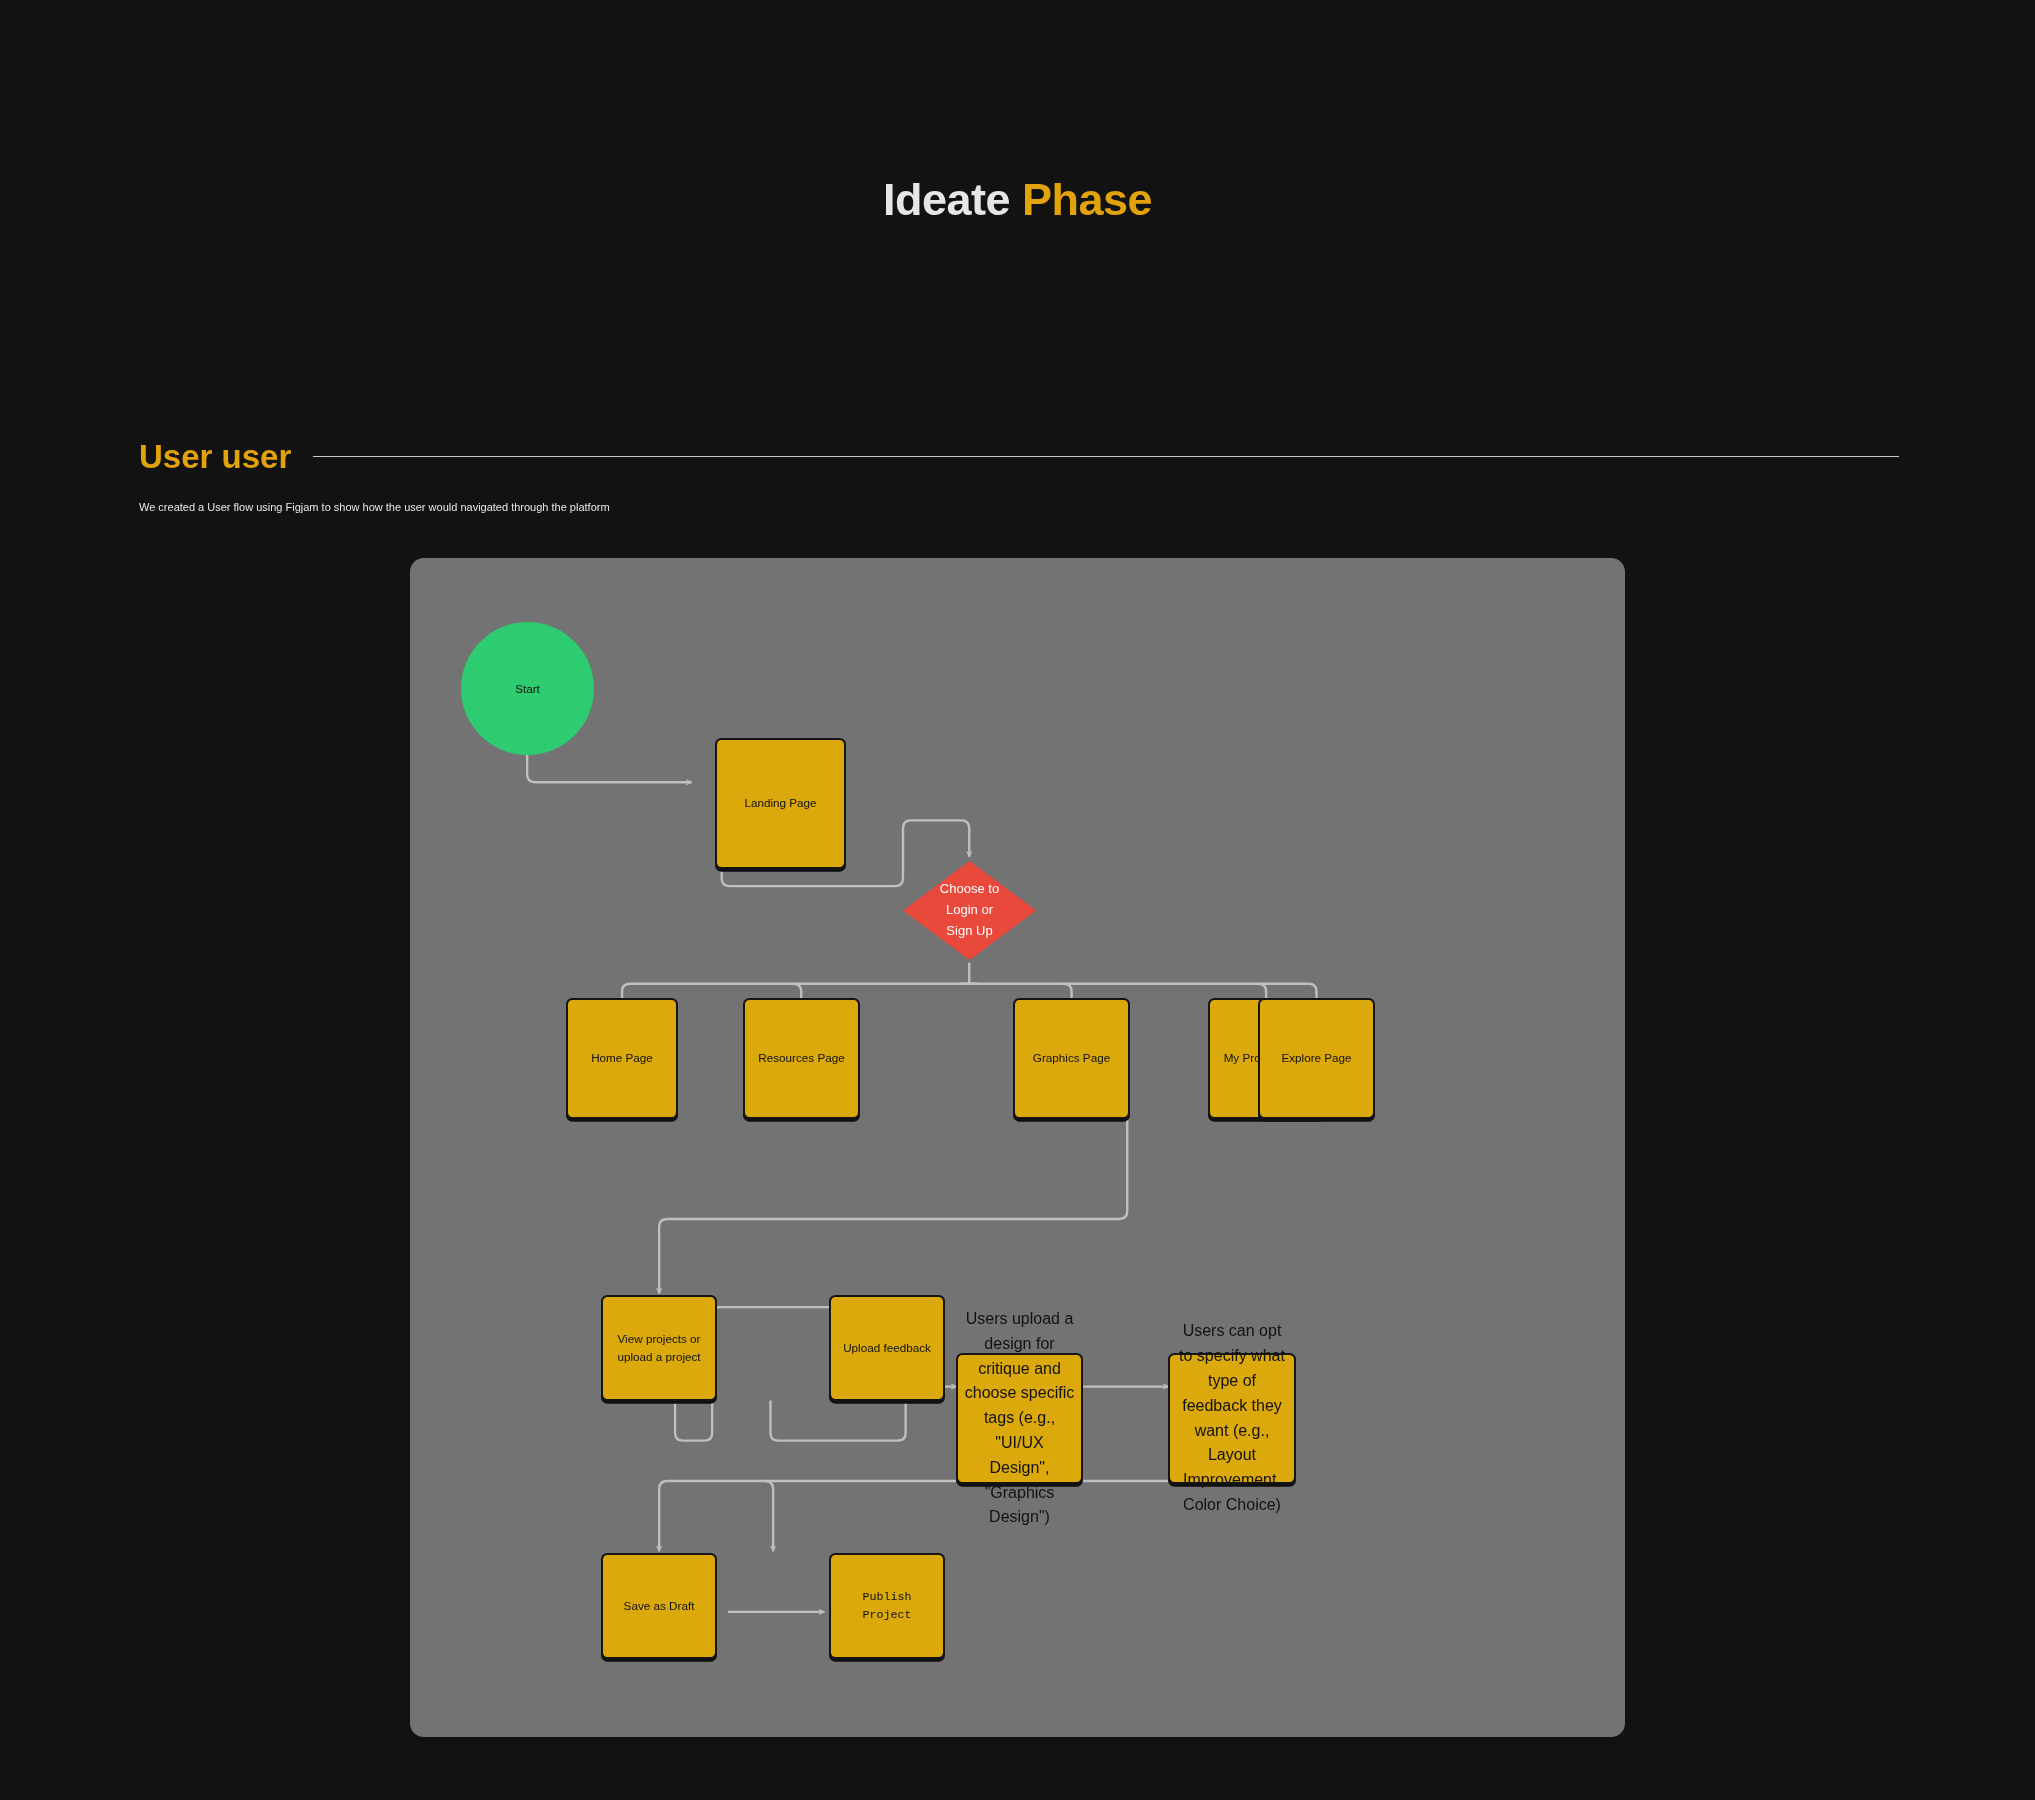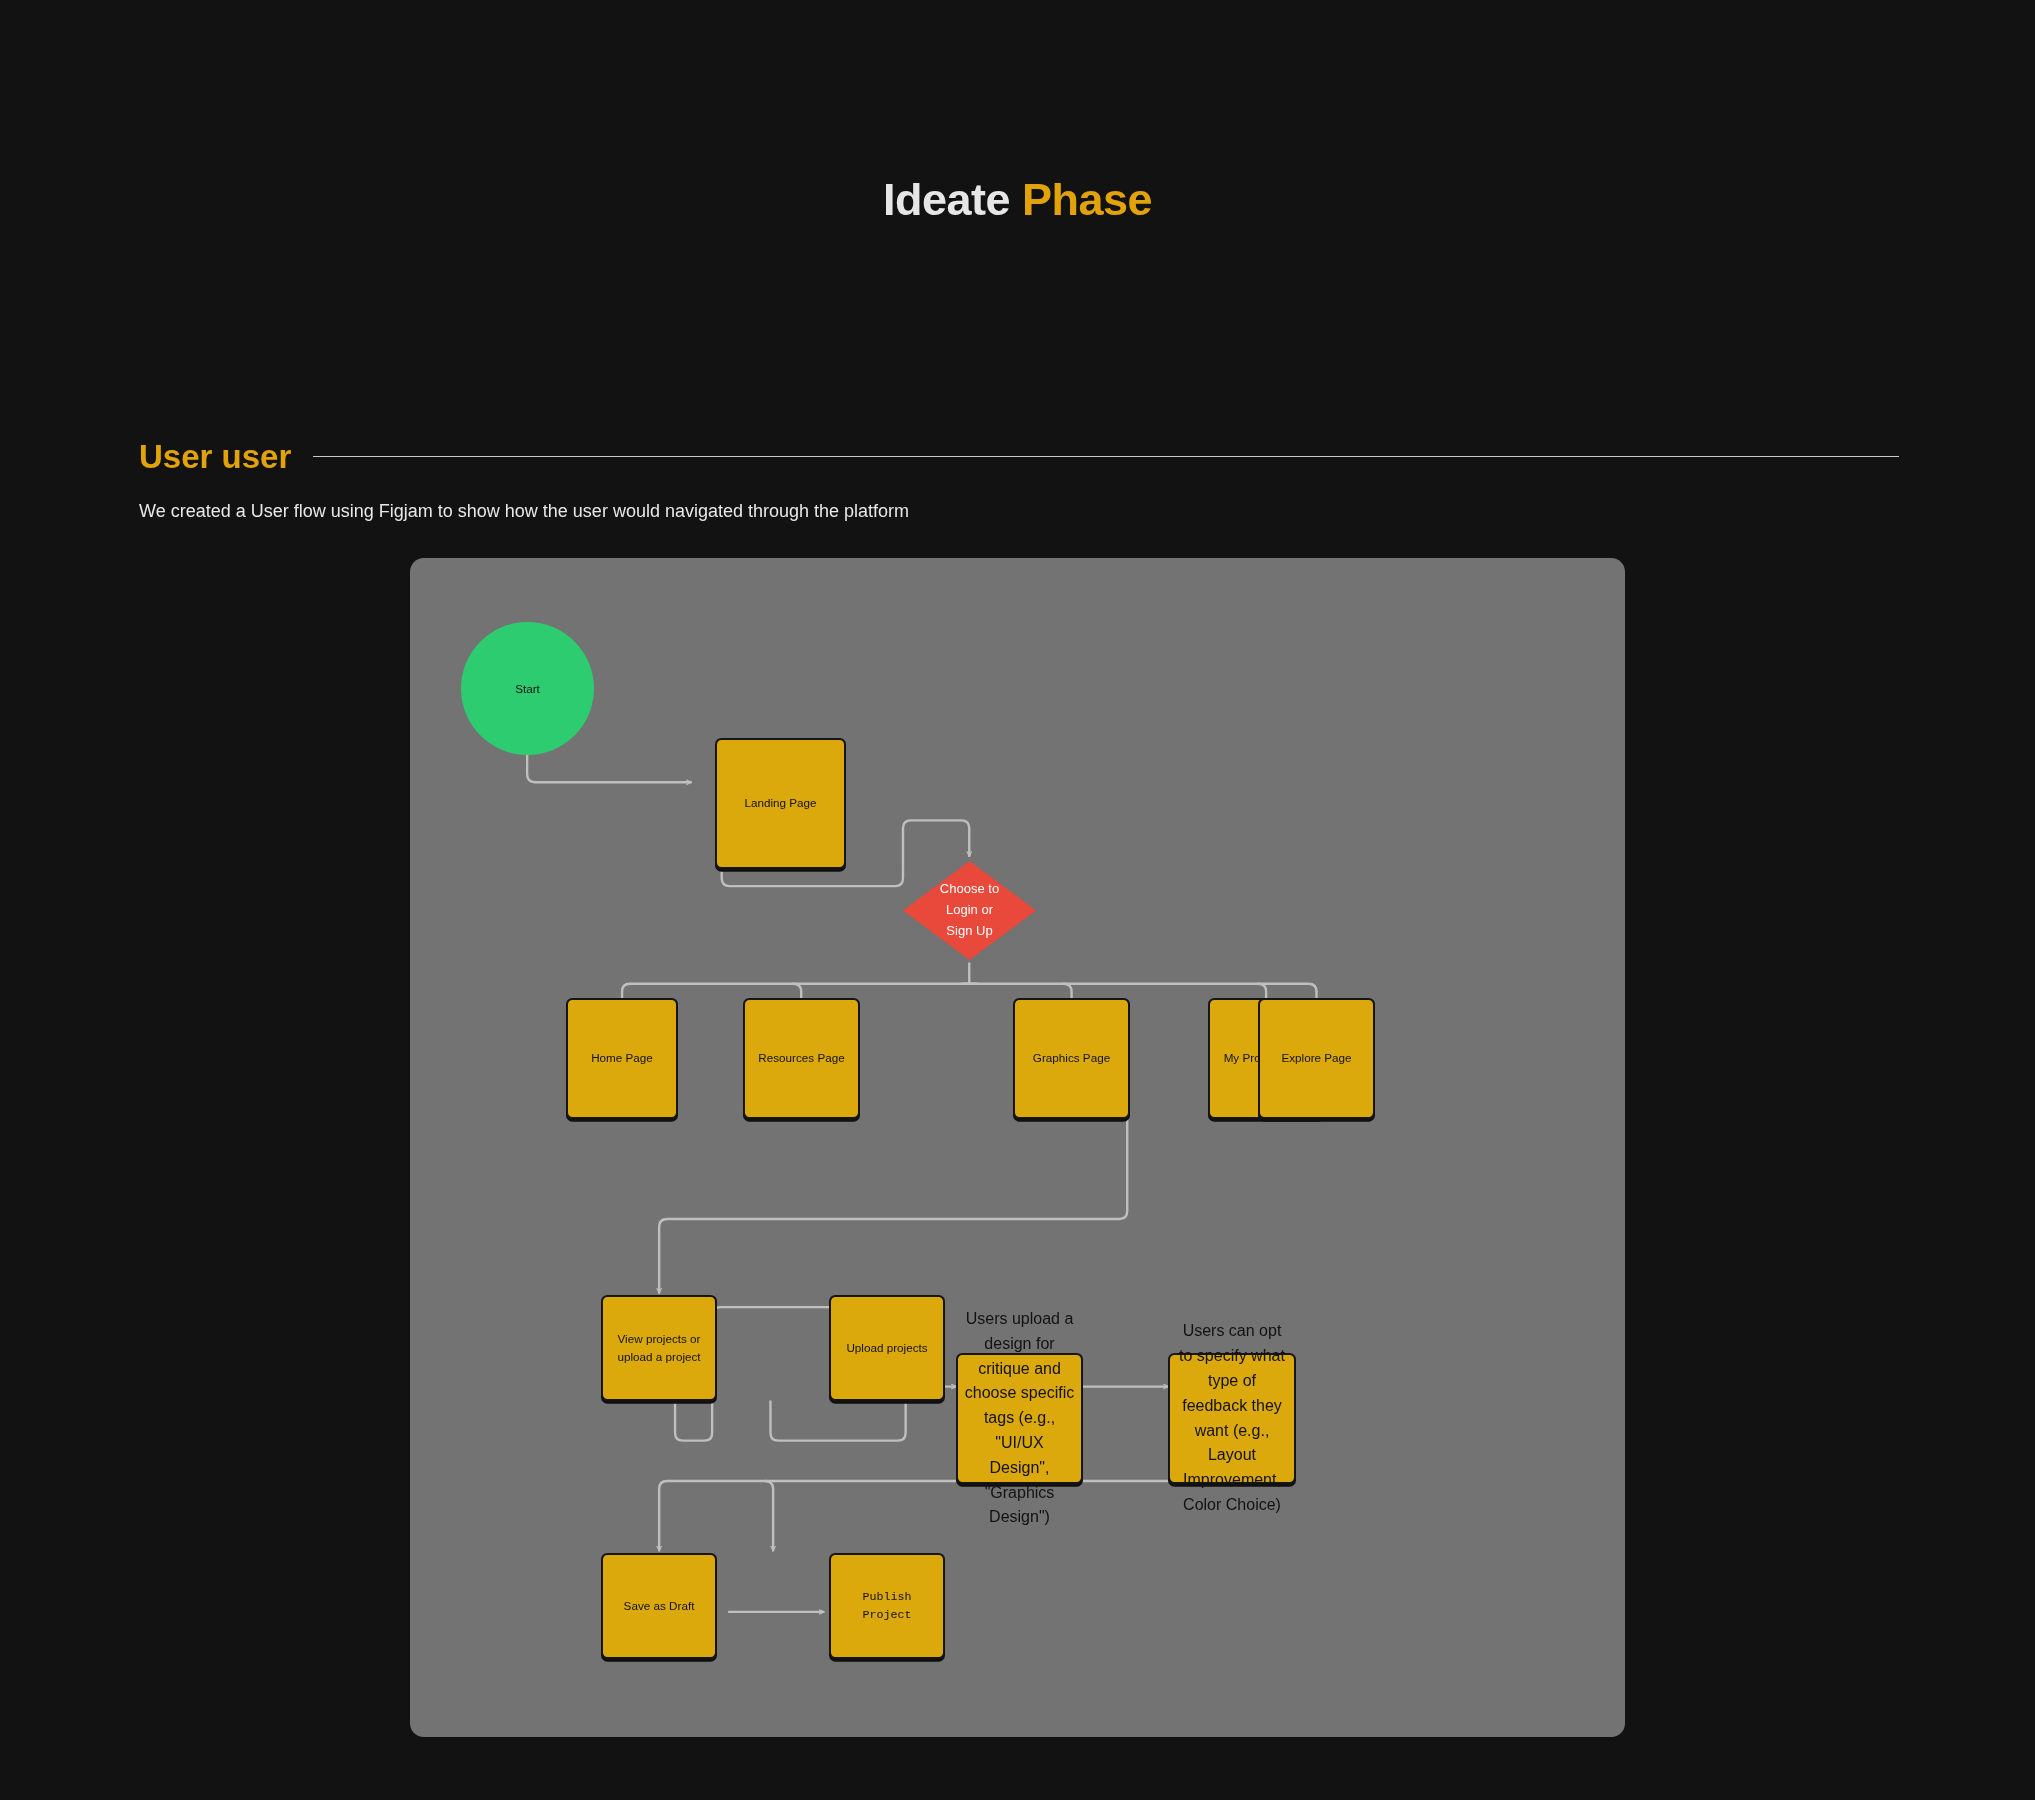--- a/index.html
+++ b/index.html
@@ -52,21 +52,21 @@
   #section-rule {
     flex: 1;
     height: 1.1px;
     background: #C9C9C9;
   }
   #section-subtitle {
     position: absolute;
     top: 501px;
     left: 139px;
     color: #E8E8E8;
-    font-size: 18px;
+    font-size: 11px;
     font-weight: 400;
     white-space: nowrap;
   }
 
   
   #flow-panel {
     position: absolute;
     left: 410px;
     top: 558px;
     width: 1215px;
@@ -223,21 +223,21 @@
 
     <div class="node node-box" style="left:848px; top:440px; width:117px; height:121px;">
       <span>Explore Page</span>
     </div>
 
     <div class="node node-box" style="left:191px; top:737px; width:116px; height:106px;">
       <span>View projects or upload a project</span>
     </div>
 
     <div class="node node-box" style="left:419px; top:737px; width:116px; height:106px;">
-      <span>Upload projects</span>
+      <span>Upload feedback</span>
     </div>
 
     <div class="node node-box small-text" style="left:546px; top:763px; width:127px; height:131px;">
       <span>Users upload a design for critique and choose specific tags (e.g., "UI/UX Design", "Graphics Design")</span>
     </div>
 
     <div class="node node-box small-text" style="left:758px; top:763px; width:128px; height:131px;">
       <span>Users can opt to specify what type of feedback they want (e.g., Layout Improvement, Color Choice)</span>
     </div>
 

